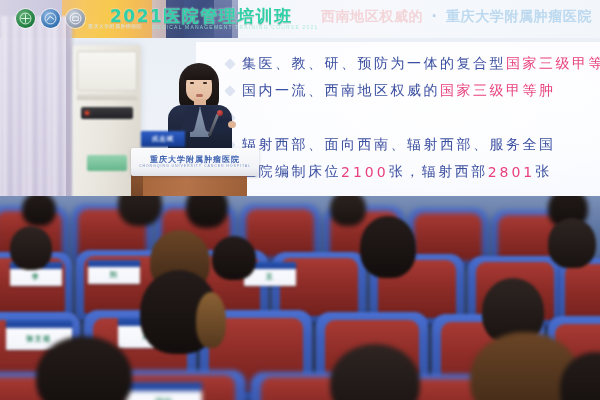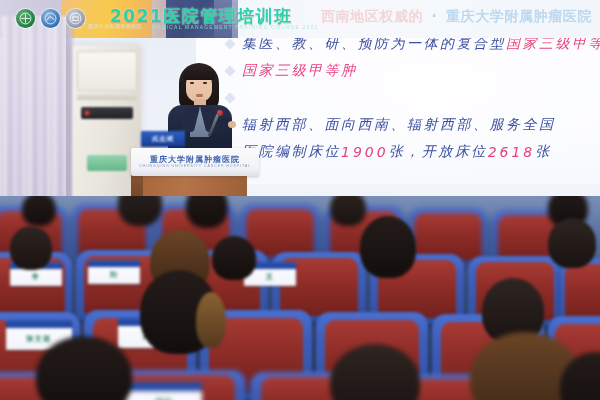--- a/index.html
+++ b/index.html
@@ -99,24 +99,23 @@
     font-size: 14px; font-weight: 700; letter-spacing: .6px;
     white-space: nowrap;
     font-family: "DejaVu Sans", "Liberation Sans", sans-serif;
   }
   .bh-pink { color: #f3d5d9; }
   .bh-dot  { color: #b9d4ea; margin: 0 3px; }
   .bh-blue { color: #bcd9ef; }
 
   
   .screen {
-    position: absolute; left: 196px; top: 22px; width: 404px; height: 162px;
+    position: absolute; left: 196px; top: 42px; width: 404px; height: 162px;
     background: linear-gradient(180deg,#fdfdff 0%, #fbfcff 60%, #f7f9fe 100%);
     overflow: hidden;
-    font-style: italic;
   }
   .screen-glow {
     position: absolute; left: 0; top: 0; width: 100%; height: 100%;
     background: radial-gradient(ellipse at 60% 40%, rgba(255,255,255,.85), rgba(240,245,255,0) 70%);
     pointer-events: none;
   }
   .slide-lines {
     position: absolute; left: 30px; top: 8px; right: -30px;
   }
   .slide-line {
@@ -394,38 +393,39 @@
     <div class="slide-lines">
 
       <div class="slide-line">
         <span class="bullet"></span>
         <span>集医、教、研、预防为一体的复合型</span>
         <span class="hl">国家三级甲等肿</span>
       </div>
 
       <div class="slide-line">
         <span class="bullet"></span>
+        <span>国内一流、西南地区权威的</span>
         <span class="hl">国家三级甲等肿</span>
       </div>
 
       <div class="slide-line">
         <span class="bullet"></span>
       </div>
 
       <div class="slide-line">
         <span class="bullet"></span>
         <span>辐射西部、面向西南、辐射西部、服务全国</span>
       </div>
 
       <div class="slide-line">
         <span class="bullet"></span>
         <span>医院编制床位</span>
-        <span class="num">1900</span>
-        <span>张，开放床位</span>
-        <span class="num">2618</span>
+        <span class="num">2100</span>
+        <span>张，辐射西部</span>
+        <span class="num">2801</span>
         <span>张</span>
       </div>
 
     </div>
   </div>
 
   <div class="banner">
     <div class="banner-warm"></div>
     <div class="banner-warm-stripe"></div>
     <div class="banner-navy"></div>

